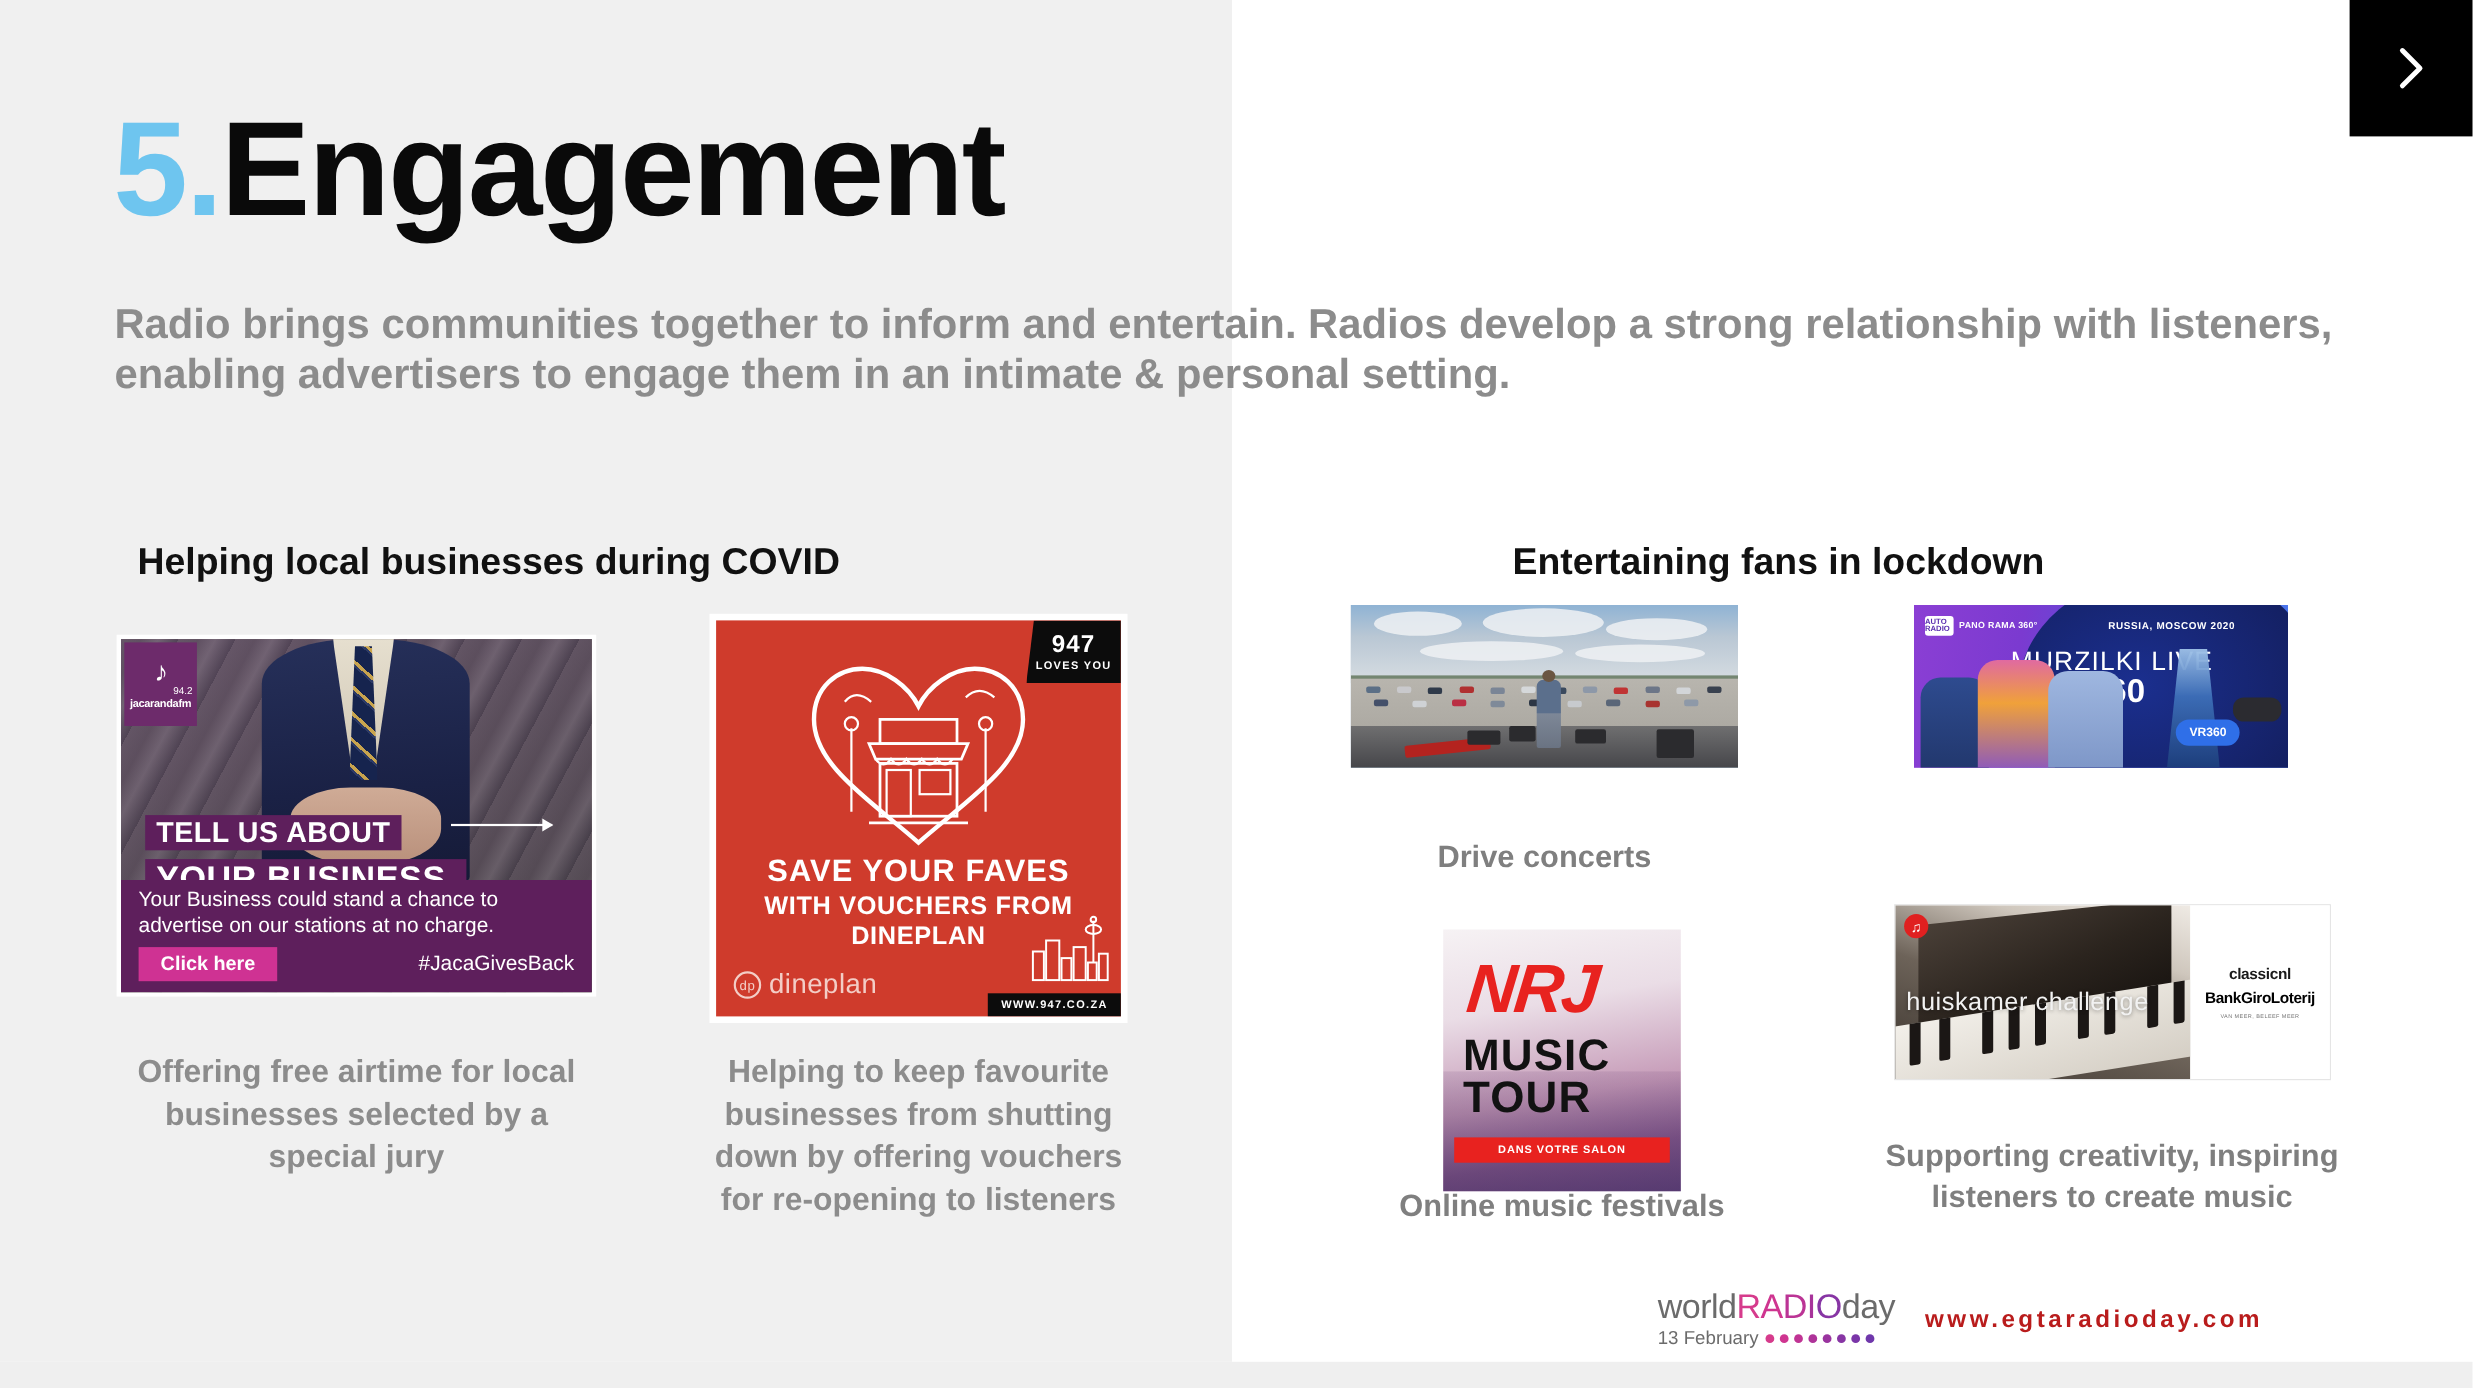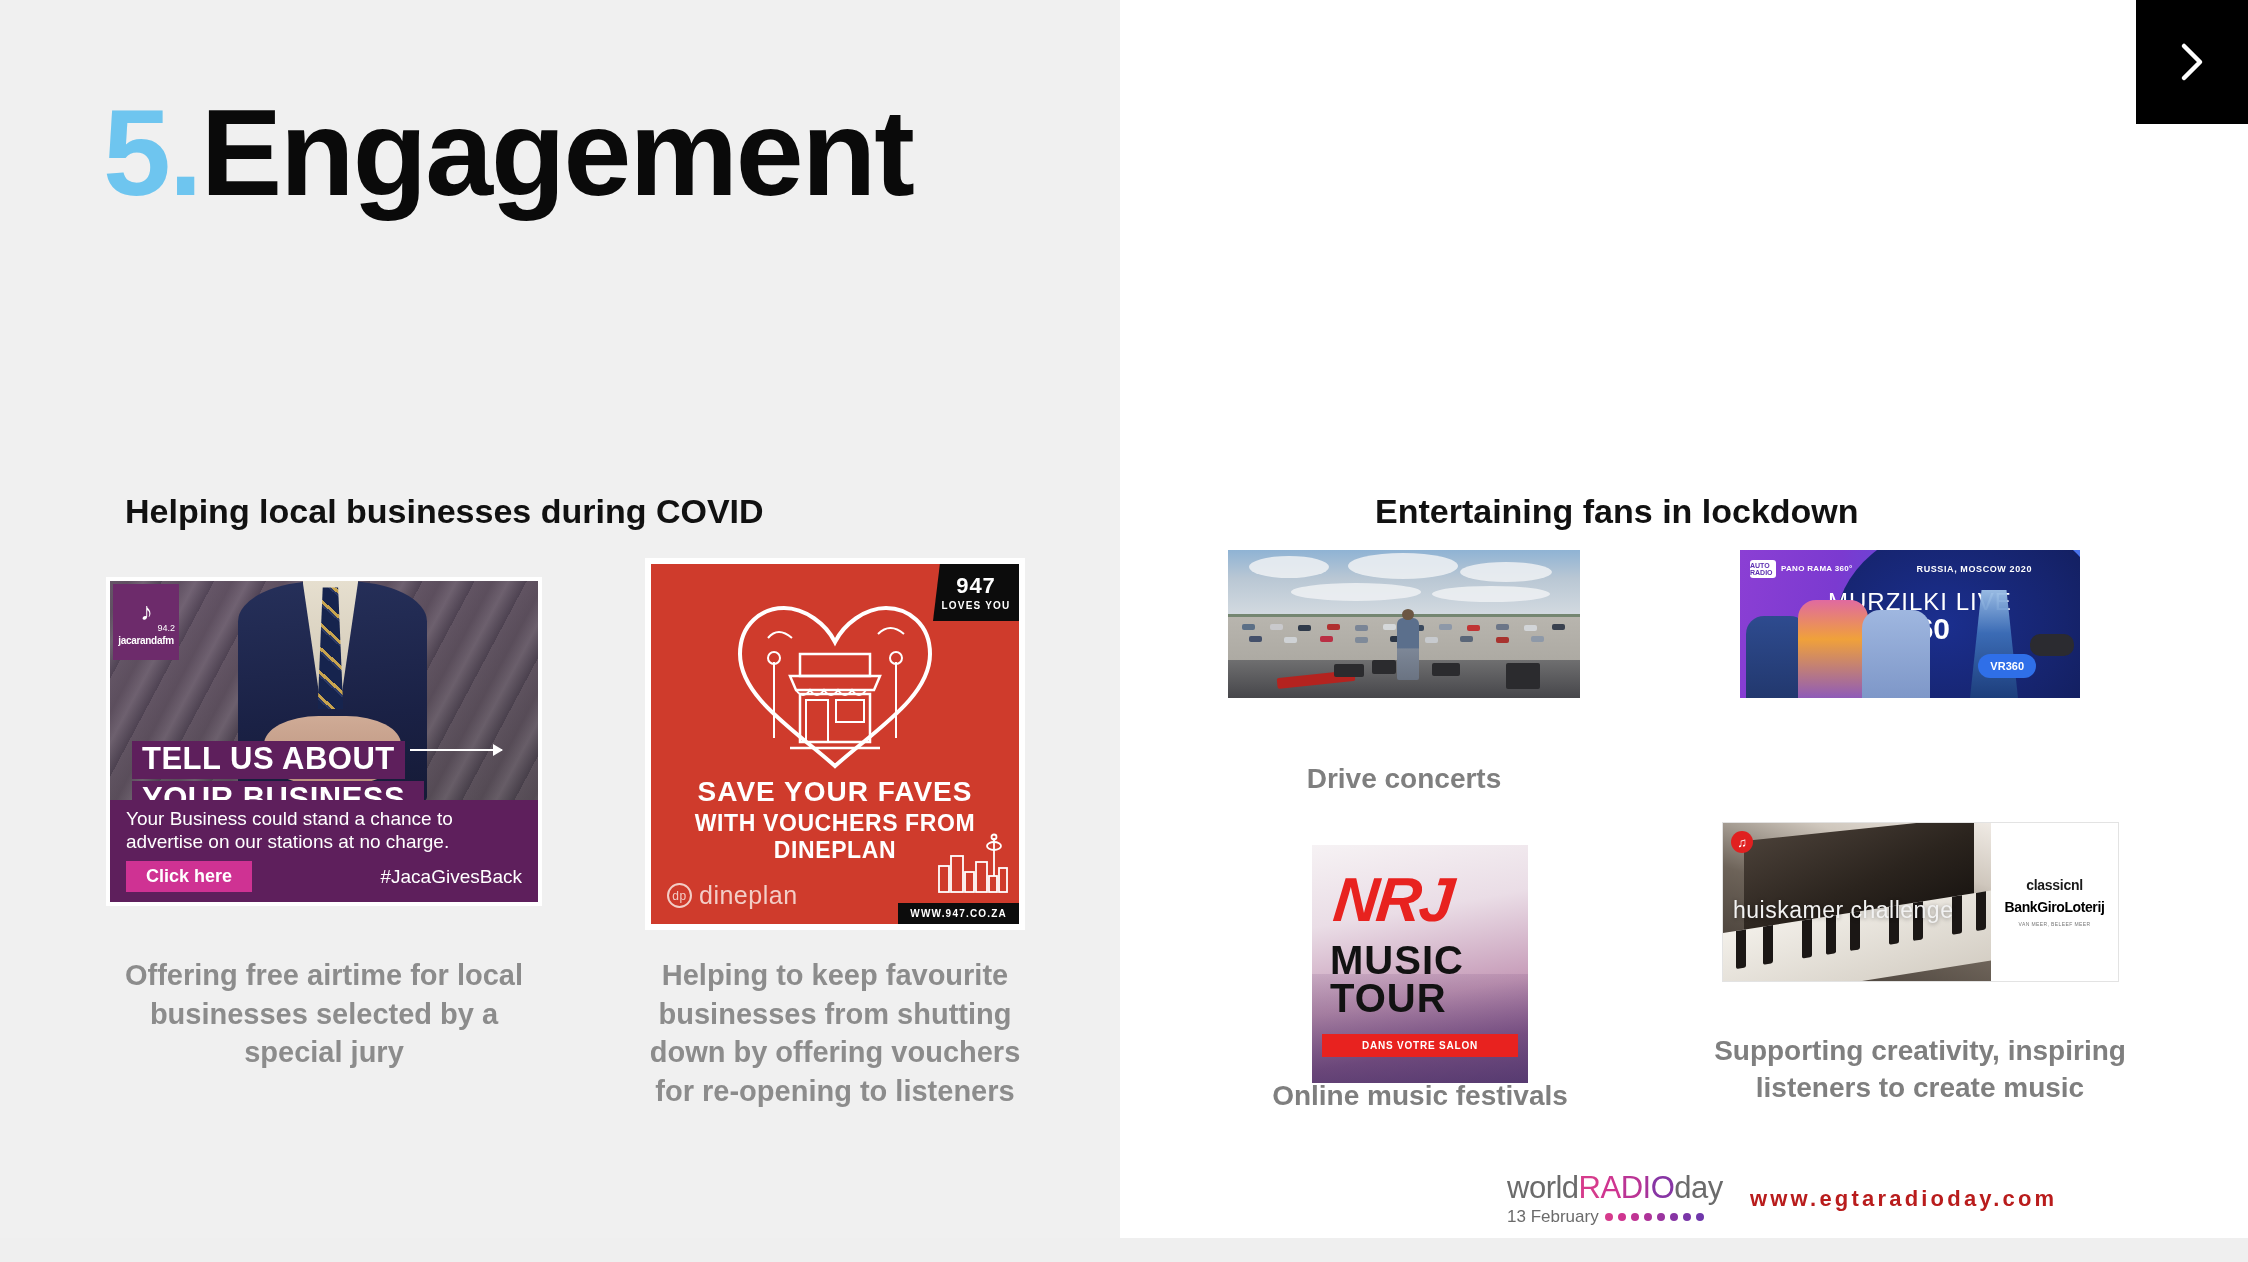--- a/index.html
+++ b/index.html
@@ -135,21 +135,21 @@
   .ad1-logo .name { font-size: 10px; font-weight: 700; letter-spacing: -.3px; margin-top: 2px; }
   .ad1-h1, .ad1-h2 {
     position: absolute; left: 22px;
     background: #5e1f5c;
     color: #fff;
     font-weight: 700;
     letter-spacing: .5px;
     padding: 2px 10px 3px 10px;
     line-height: 1.05;
   }
-  .ad1-h1 { top: 160px; font-size: 31px; }
+  .ad1-h1 { top: 160px; font-size: 26px; }
   .ad1-h2 { top: 200px; font-size: 31px; }
   .ad1-arrow {
     position: absolute; left: 300px; top: 168px;
     width: 92px; height: 2px; background: #fff;
   }
   .ad1-arrow:after {
     content:""; position:absolute; right:-1px; top:-5px;
     border-left: 10px solid #fff;
     border-top: 6px solid transparent;
     border-bottom: 6px solid transparent;
@@ -420,20 +420,21 @@
       <svg viewBox="0 0 34 46" xmlns="http://www.w3.org/2000/svg">
         <polyline points="9,7 25,23 9,39" fill="none" stroke="#ffffff" stroke-width="4.5" stroke-linecap="round" stroke-linejoin="round"></polyline>
       </svg>
     </span>
   </div>
 
   <div class="heading">
     <span class="num">5.</span><span class="ttl">Engagement</span>
   </div>
 
+  <div class="subhead">Radio brings communities together to inform and entertain. Radios develop a strong relationship with listeners, enabling advertisers to engage them in an intimate &amp; personal setting.</div>
 
   <div class="col-title" id="title-right">Entertaining fans in lockdown</div>
   <div class="col-title" id="title-left">Helping local businesses during COVID</div>
 
   <div class="ad1-wrap">
     <div class="ad1">
       <div class="ad1-person"></div>
       <div class="ad1-shirt"></div>
       <div class="ad1-tie"></div>
       <div class="ad1-hands"></div>

